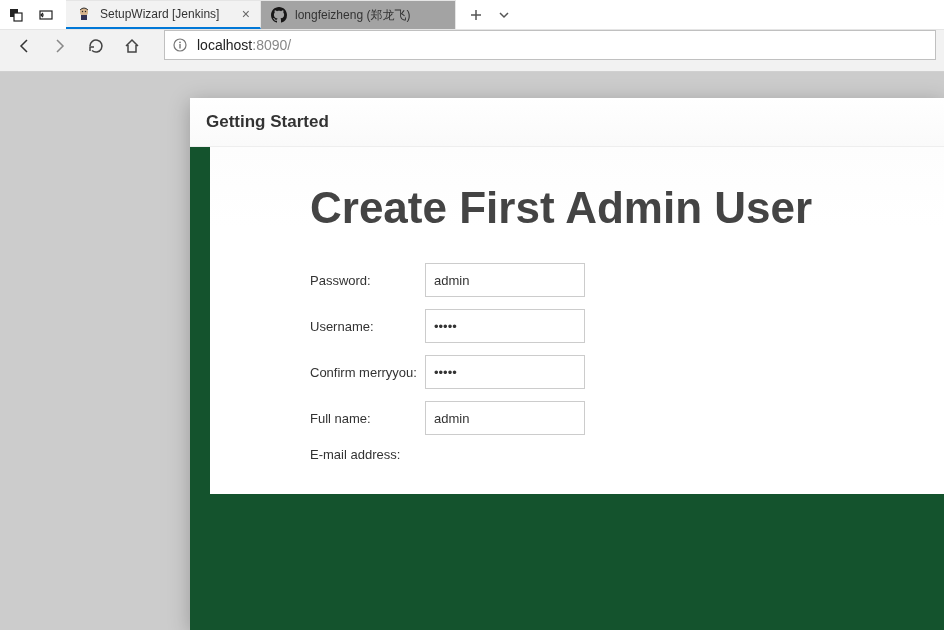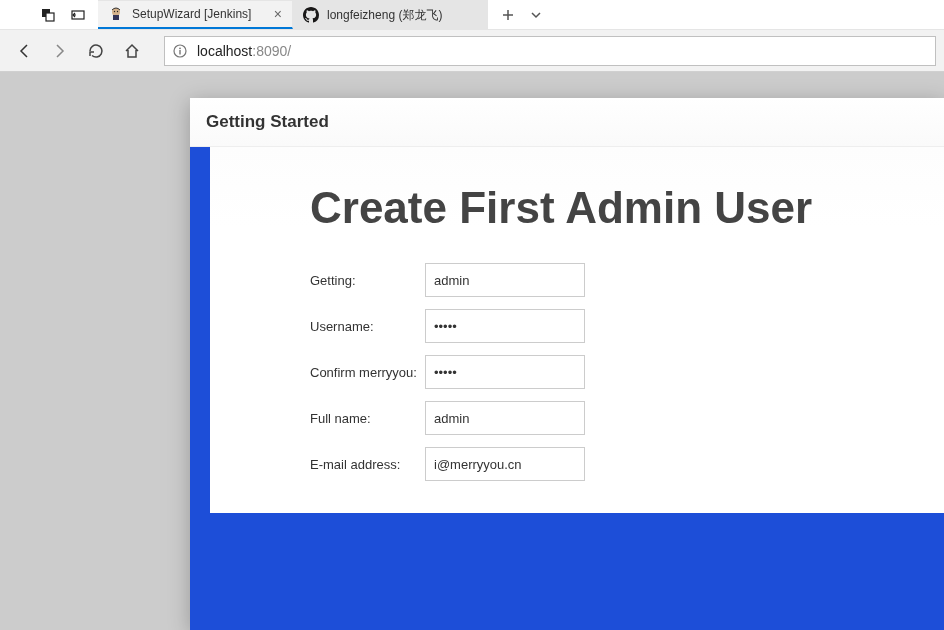--- a/index.html
+++ b/index.html
@@ -12,21 +12,20 @@
       position: relative;
     }
     
     
     .titlebar {
       background: #ffffff;
       height: 30px;
       display: flex;
       align-items: center;
       border-bottom: 1px solid #e5e5e5;
-      padding-left: 32px;
     }
     .titlebar-icons {
       display: flex;
       align-items: center;
       gap: 6px;
       padding-left: 4px;
       padding-right: 8px;
     }
     .titlebar-icons .sys-icon {
       width: 24px;
@@ -44,21 +43,21 @@
     .tab {
       display: flex;
       align-items: center;
       padding: 0 10px;
       border-right: 1px solid #e5e5e5;
       border-top: 1px solid #e5e5e5;
       font-size: 12px;
       color: #333;
       gap: 8px;
       min-width: 195px;
-      background: #e5e5e5;
+      background: #a3a3a3;
       position: relative;
     }
     .tab.active {
       background: #f2f2f2;
       border-bottom: 2px solid #0078d7;
     }
     .tab .favicon {
       width: 16px;
       height: 16px;
       display: flex;
@@ -83,21 +82,21 @@
       display: flex;
       align-items: center;
       justify-content: center;
       color: #555;
     }
     
     .navbar {
       background: #f2f2f2;
       height: 42px;
       display: flex;
-      align-items: center;
+      align-items: flex-start;
       padding: 0 8px;
       gap: 4px;
       border-bottom: 1px solid #d0d0d0;
     }
     .nav-btn {
       width: 32px;
       height: 32px;
       display: flex;
       align-items: center;
       justify-content: center;
@@ -136,21 +135,21 @@
       right: 0;
       bottom: 0;
       background: #cccccc;
     }
     .wizard-panel {
       position: absolute;
       top: 26px;
       left: 190px;
       right: 0;
       bottom: 0;
-      background: #1d4ed8;
+      background: #14532d;
       box-shadow: 0 4px 20px rgba(0,0,0,0.25);
     }
     .wizard-header {
       padding: 14px 16px;
       border-bottom: 1px solid #eee;
       background: linear-gradient(#ffffff, #fafafa);
     }
     .wizard-header h2 {
       font-size: 17px;
       font-weight: 700;
@@ -281,34 +280,33 @@
 
 <div class="viewport">
   <div class="wizard-panel">
     <div class="wizard-header">
       <h2>Getting Started</h2>
     </div>
     <div class="wizard-body">
       <h1>Create First Admin User</h1>
 
       <div class="form-row">
-        <label>Getting:</label>
+        <label>Password:</label>
         <input type="text" value="admin" style="">
       </div>
       <div class="form-row">
         <label>Username:</label>
         <input type="text" value="•••••" style="">
       </div>
       <div class="form-row">
         <label>Confirm merryyou:</label>
         <input type="text" value="•••••" style="">
       </div>
       <div class="form-row">
         <label>Full name:</label>
         <input type="text" value="admin" style="">
       </div>
       <div class="form-row">
         <label>E-mail address:</label>
-        <input type="text" value="i@merryyou.cn" style="">
       </div>
     </div>
   </div>
 </div>
 
 </body></html>

